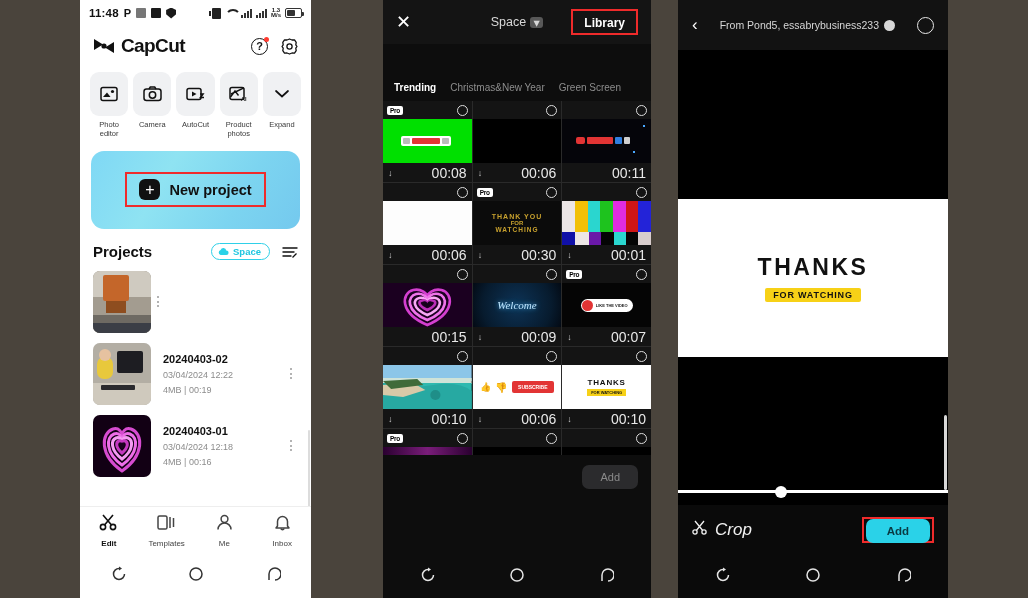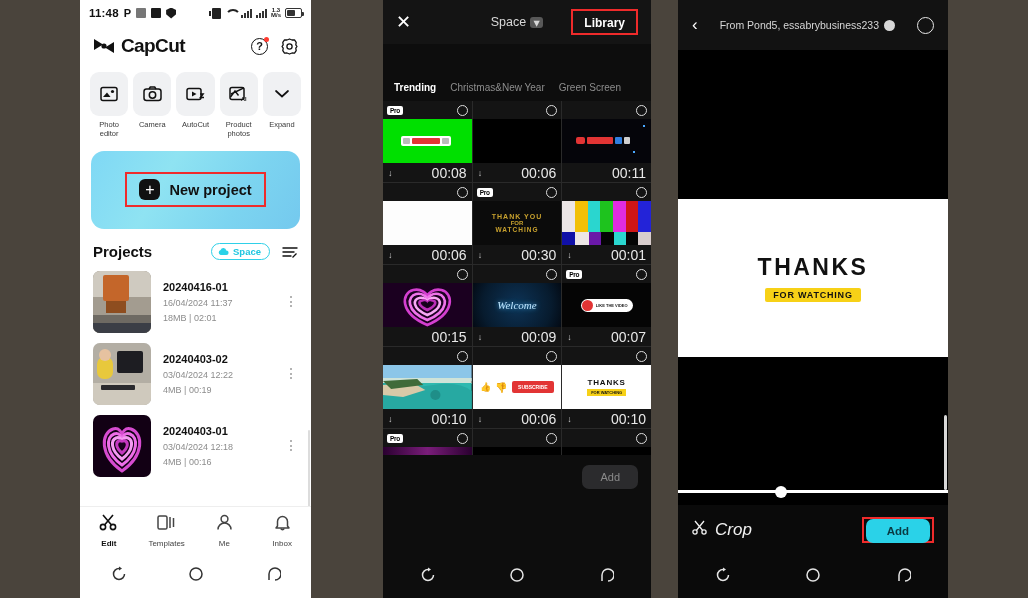--- a/index.html
+++ b/index.html
@@ -323,29 +323,20 @@
         <div class="thumb" style="background:linear-gradient(#b9b6b0,#8d8a84);">
           <svg width="58" height="62" viewBox="0 0 58 62">
               <rect width="58" height="62" fill="#a39c90"></rect>
               <rect x="0" y="0" width="58" height="26" fill="#cfcac0"></rect>
               <rect x="10" y="4" width="26" height="26" rx="2" fill="#c4662a"></rect>
               <rect x="13" y="30" width="20" height="12" fill="#8e4d1f"></rect>
               <rect x="0" y="44" width="58" height="18" fill="#6e6a63"></rect>
               <rect x="0" y="52" width="58" height="10" fill="#3b3e46"></rect>
             </svg>
         </div>
-        <div class="proj-meta">
-          <div class="proj-title">20240416-01</div>
-          <div class="proj-date">16/04/2024 11:37</div>
-          <div class="proj-size">
-            <span>18MB</span>
-            <span>|</span>
-            <span>02:01</span>
-          </div>
-        </div>
         <div class="kebab">
             <i></i>
             <i></i>
             <i></i>
           </div>
       </div>
 
       <div class="proj-row">
         <div class="thumb">
           <svg width="58" height="62" viewBox="0 0 58 62">

